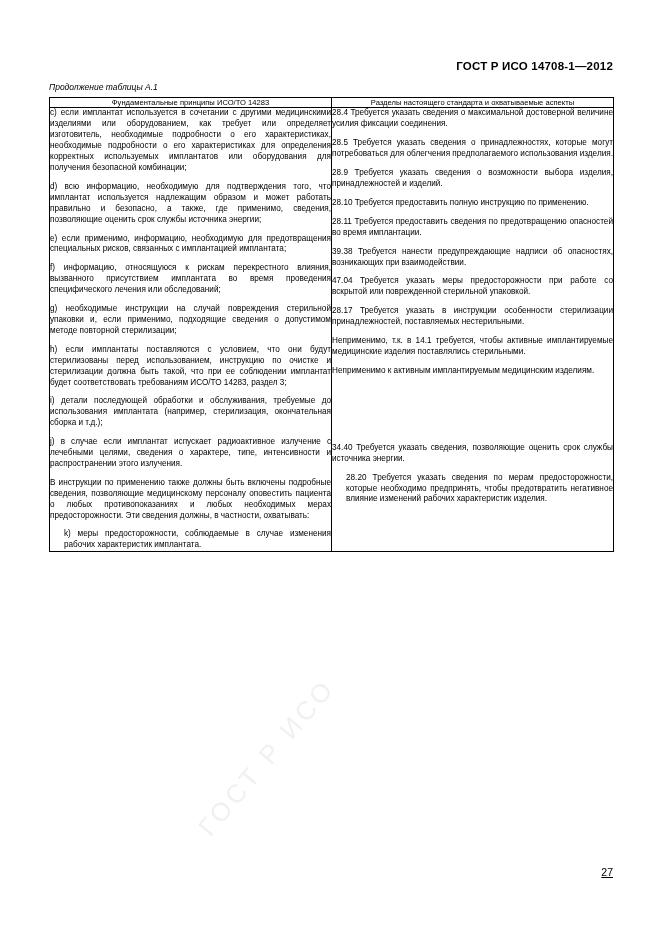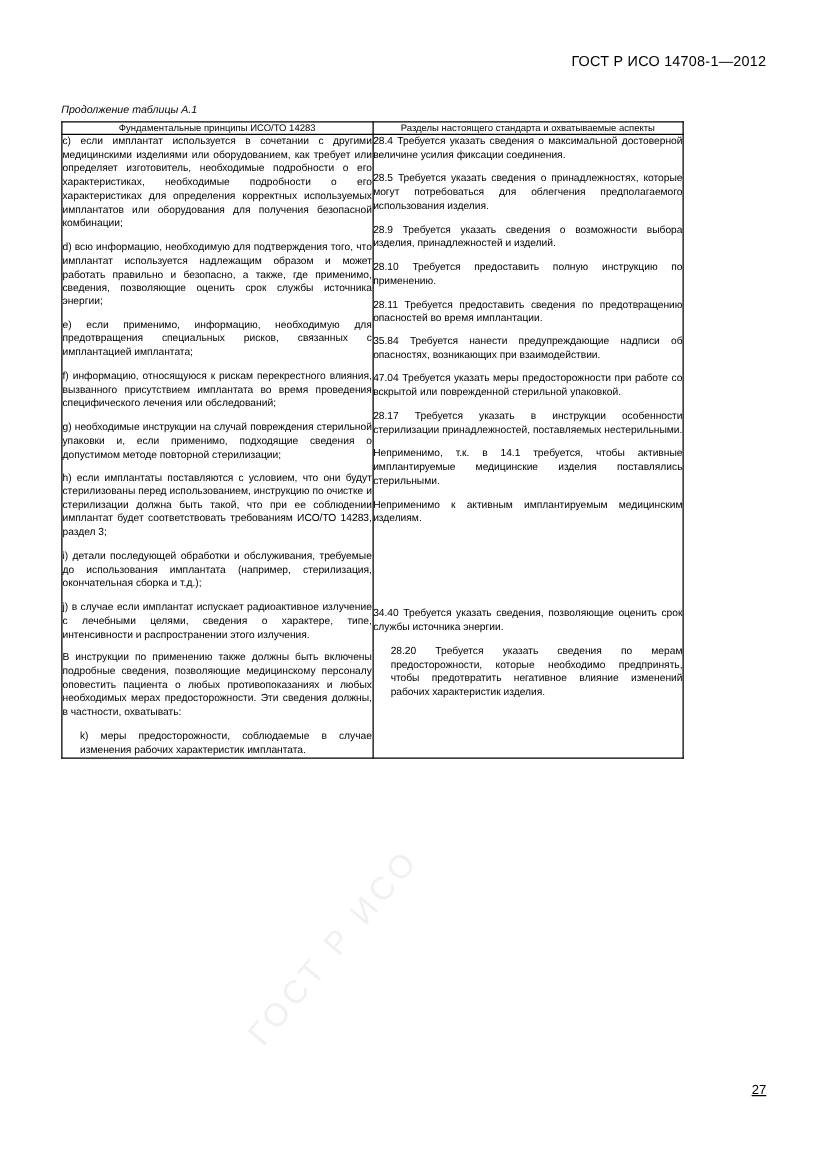--- a/index.html
+++ b/index.html
@@ -17,38 +17,38 @@
   }
   .page {
     position: absolute;
     left: 0; top: 0;
     width: 661px;
     height: 935px;
   }
   .header-std {
     position: absolute;
     right: 48px;
-    top: 44px;
+    top: 60px;
     font-size: 11.5px;
-    font-weight: normal;
+    font-weight: bold;
     letter-spacing: 0.2px;
     white-space: nowrap;
   }
   .cont-label {
     position: absolute;
     left: 49px;
     top: 82px;
     font-size: 8.5px;
     font-style: italic;
   }
   table.main {
     position: absolute;
     left: 49px;
     top: 97px;
-    width: 498px;
+    width: 565px;
     border-collapse: collapse;
     table-layout: fixed;
   }
   table.main th, table.main td {
     border: 1px solid #000000;
     vertical-align: top;
     padding: 0;
   }
   th.col-head {
     font-size: 7.6px;
@@ -129,21 +129,21 @@
           <p>j) в случае если имплантат испускает радиоактивное излучение с лечебными целями, сведения о характере, типе, интенсивности и распространении этого излучения.</p>
           <p>В инструкции по применению также должны быть включены подробные сведения, позволяющие медицинскому персоналу оповестить пациента о любых противопоказаниях и любых необходимых мерах предосторожности. Эти сведения должны, в частности, охватывать:</p>
           <p>k) меры предосторожности, соблюдаемые в случае изменения рабочих характеристик имплантата.</p>
         </td>
         <td class="cell">
           <p>28.4  Требуется указать сведения о максимальной достоверной величине усилия фиксации соединения.</p>
           <p>28.5  Требуется указать сведения о принадлежностях, которые могут потребоваться для облегчения предполагаемого использования изделия.</p>
           <p>28.9  Требуется указать сведения о возможности выбора изделия, принадлежностей и изделий.</p>
           <p>28.10  Требуется предоставить полную инструкцию по применению.</p>
           <p>28.11  Требуется предоставить сведения по предотвращению опасностей во время имплантации.</p>
-          <p>35.84  Требуется нанести предупреждающие надписи об опасностях, возникающих при взаимодействии.</p>
+          <p>39.38  Требуется нанести предупреждающие надписи об опасностях, возникающих при взаимодействии.</p>
           <p>47.04  Требуется указать меры предосторожности при работе со вскрытой или поврежденной стерильной упаковкой.</p>
           <p>28.17  Требуется указать в инструкции особенности стерилизации принадлежностей, поставляемых нестерильными.</p>
           <p>Неприменимо, т.к. в 14.1 требуется, чтобы активные имплантируемые медицинские изделия поставлялись стерильными.</p>
           <p>Неприменимо к активным имплантируемым медицинским изделиям.</p>
           <div class="spacer-lg"></div>
           <p>34.40  Требуется указать сведения, позволяющие оценить срок службы источника энергии.</p>
           <p>28.20  Требуется указать сведения по мерам предосторожности, которые необходимо предпринять, чтобы предотвратить негативное влияние изменений рабочих характеристик изделия.</p>
         </td>
       </tr>
     </tbody>

